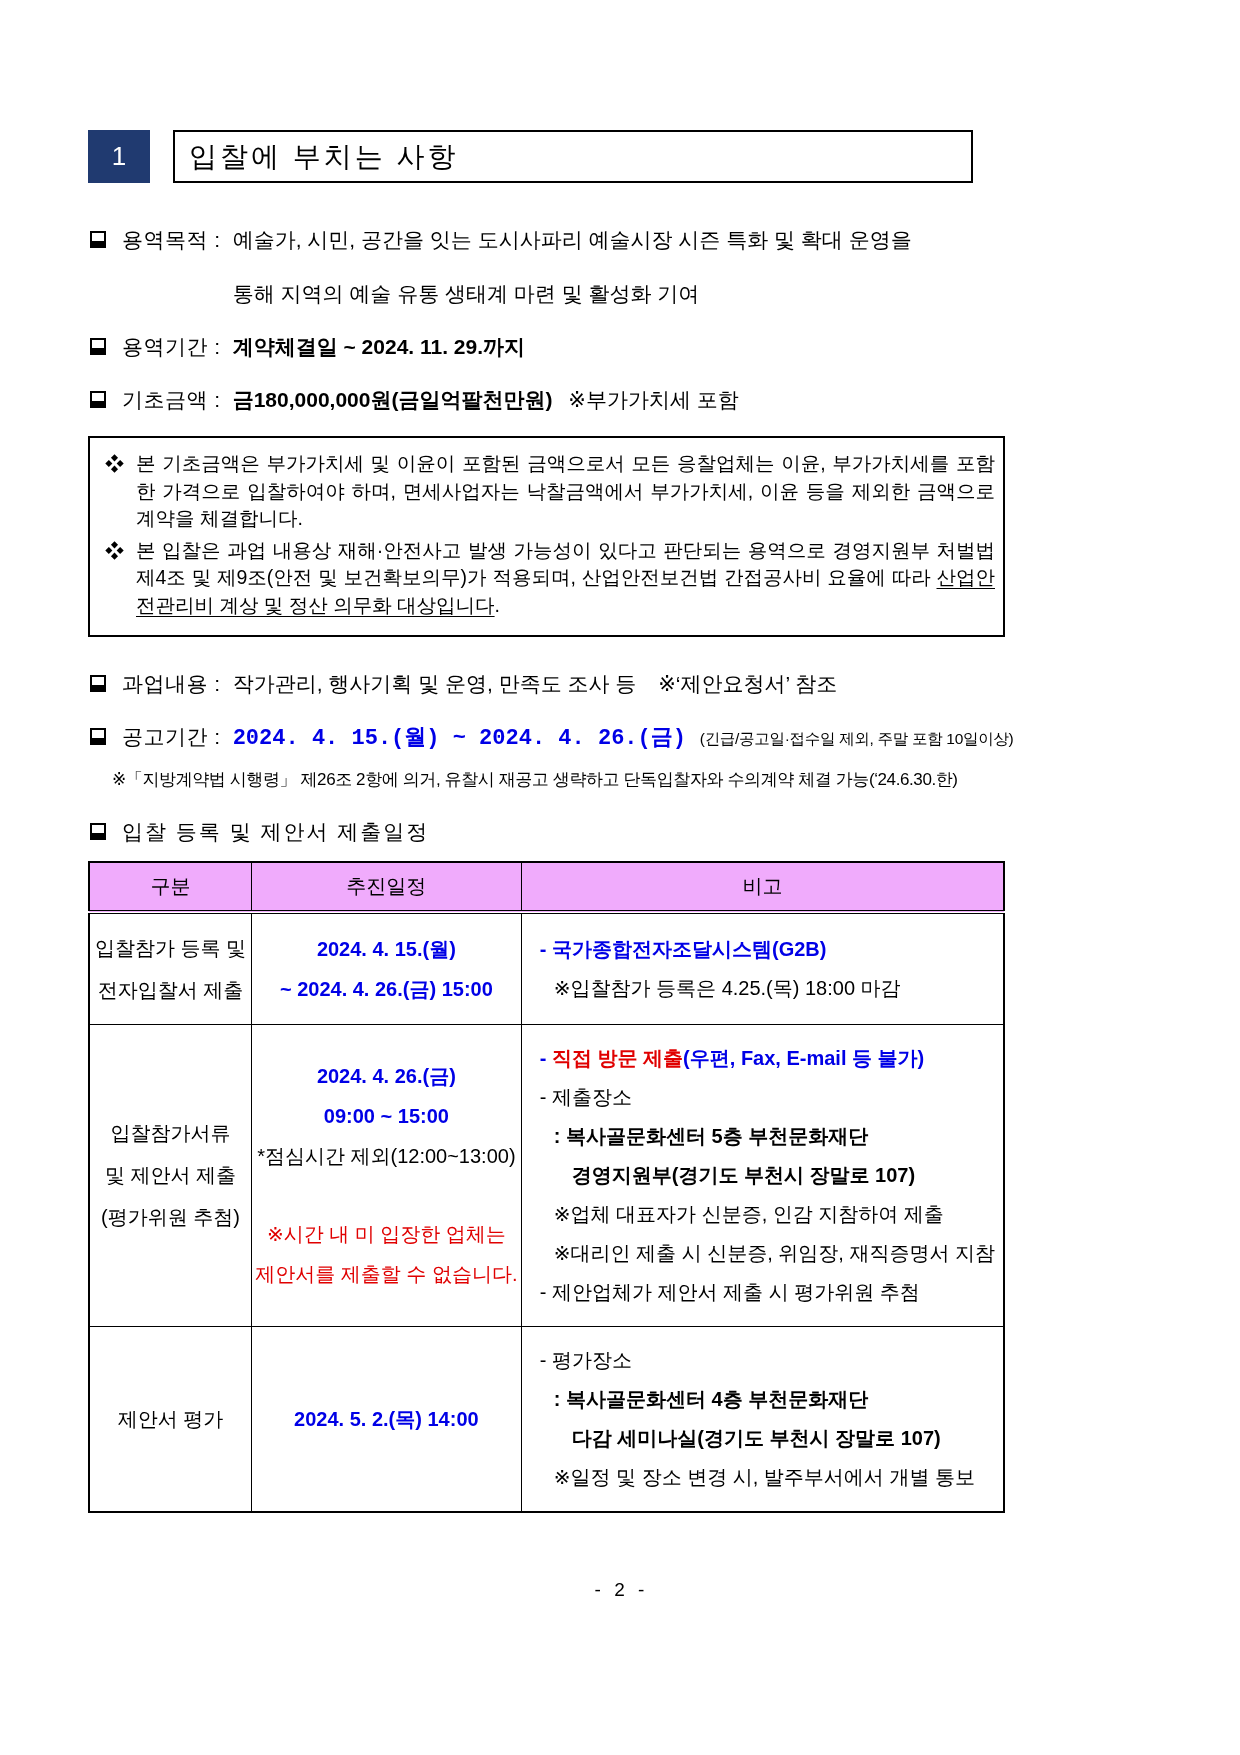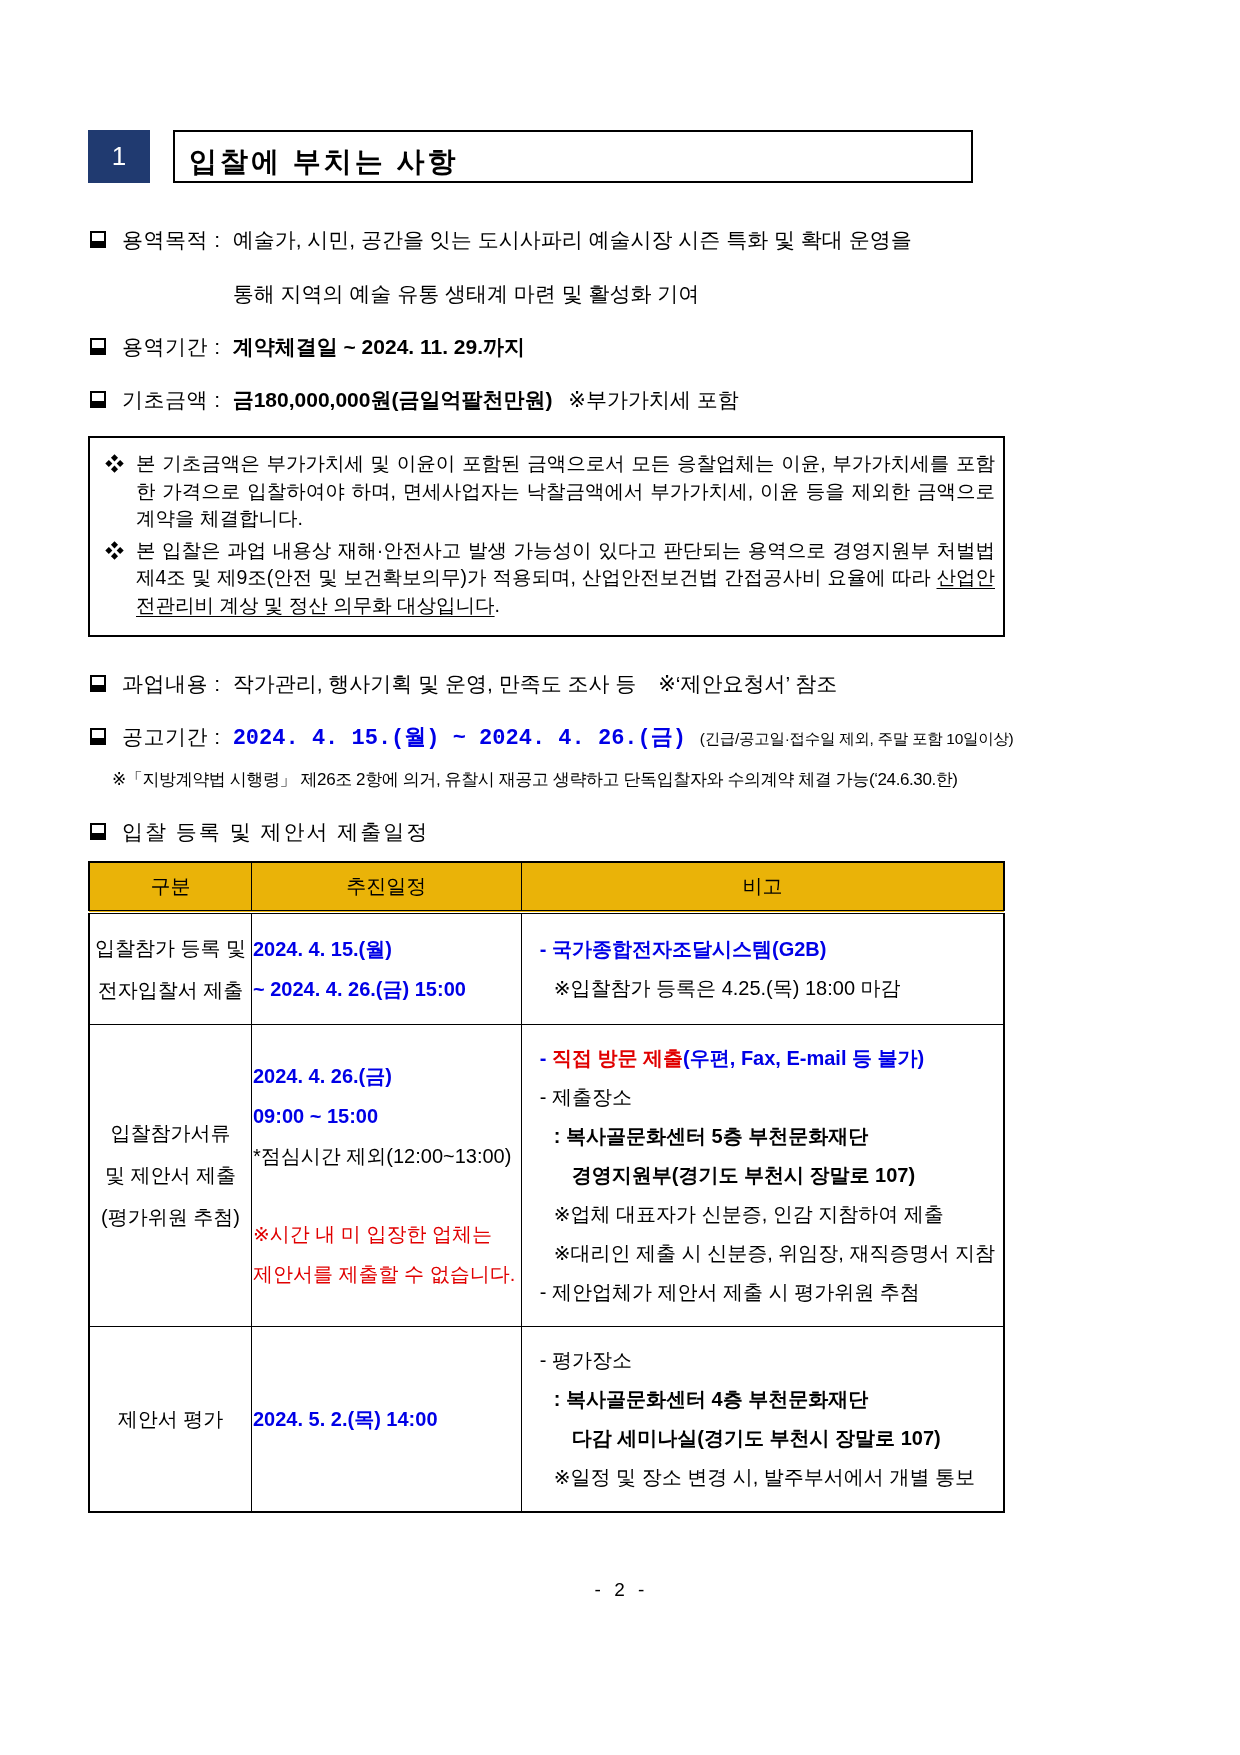--- a/index.html
+++ b/index.html
@@ -21,23 +21,23 @@
   
   .section-header { display: flex; align-items: stretch; margin-bottom: 42px; }
   .section-number {
     width: 62px; height: 53px; background: #203a70; color: #fff;
     display: flex; align-items: center; justify-content: center;
     font-size: 26px; flex: none;
   }
   .section-title-box {
     width: 800px; height: 53px; margin-left: 23px;
     border: 2px solid #000;
-    display: flex; align-items: flex-end;
+    display: flex; align-items: center;
     padding-left: 14px;
-    font-size: 28px; font-weight: bold; letter-spacing: 3px;
+    font-size: 28px; font-weight: normal; letter-spacing: 3px;
   }
 
   
   .bullet-item { display: flex; align-items: flex-start; margin-bottom: 23px; font-size: 21px; line-height: 30px; }
   .cb-icon {
     flex: none; width: 16px; height: 17px; margin: 6px 16px 0 2px;
     border: 2.5px solid #000; border-bottom: 7px solid #000;
   }
   .item-label { flex: none; margin-right: 12px; letter-spacing: 0.5px; }
   .item-value { }
@@ -71,25 +71,25 @@
   .u-line { text-decoration: underline; text-underline-offset: 4px; }
 
   
   table.schedule {
     width: 917px; border-collapse: collapse; margin-top: 14px;
     font-size: 20px;
     border: 2.5px solid #000;
   }
   table.schedule th, table.schedule td { border: 1.4px solid #000; }
   table.schedule th {
-    background: #eab308; font-weight: normal; height: 50px;
+    background: #f0abfc; font-weight: normal; height: 50px;
     border-bottom: 4px double #000; font-size: 20px;
   }
   td.cat { text-align: center; vertical-align: middle; line-height: 42px; }
-  td.sch { vertical-align: middle; line-height: 40px; margin-top: 32px; }
+  td.sch { text-align: center; vertical-align: middle; line-height: 40px; margin-top: 32px; }
   td.notes { vertical-align: middle; padding: 14px 8px 14px 18px; line-height: 39px; }
   .col-1 { width: 172px; } .col-2 { width: 280px; } .col-3 { width: 465px; }
   .r1 td { height: 112px; }
   .r2 td { height: 282px; }
   .r3 td { height: 178px; }
   .warn-gap { margin-top: 38px; }
   .ind-1 { padding-left: 14px; }
   .ind-2 { padding-left: 32px; }
   .notes .line { white-space: nowrap; }
 

